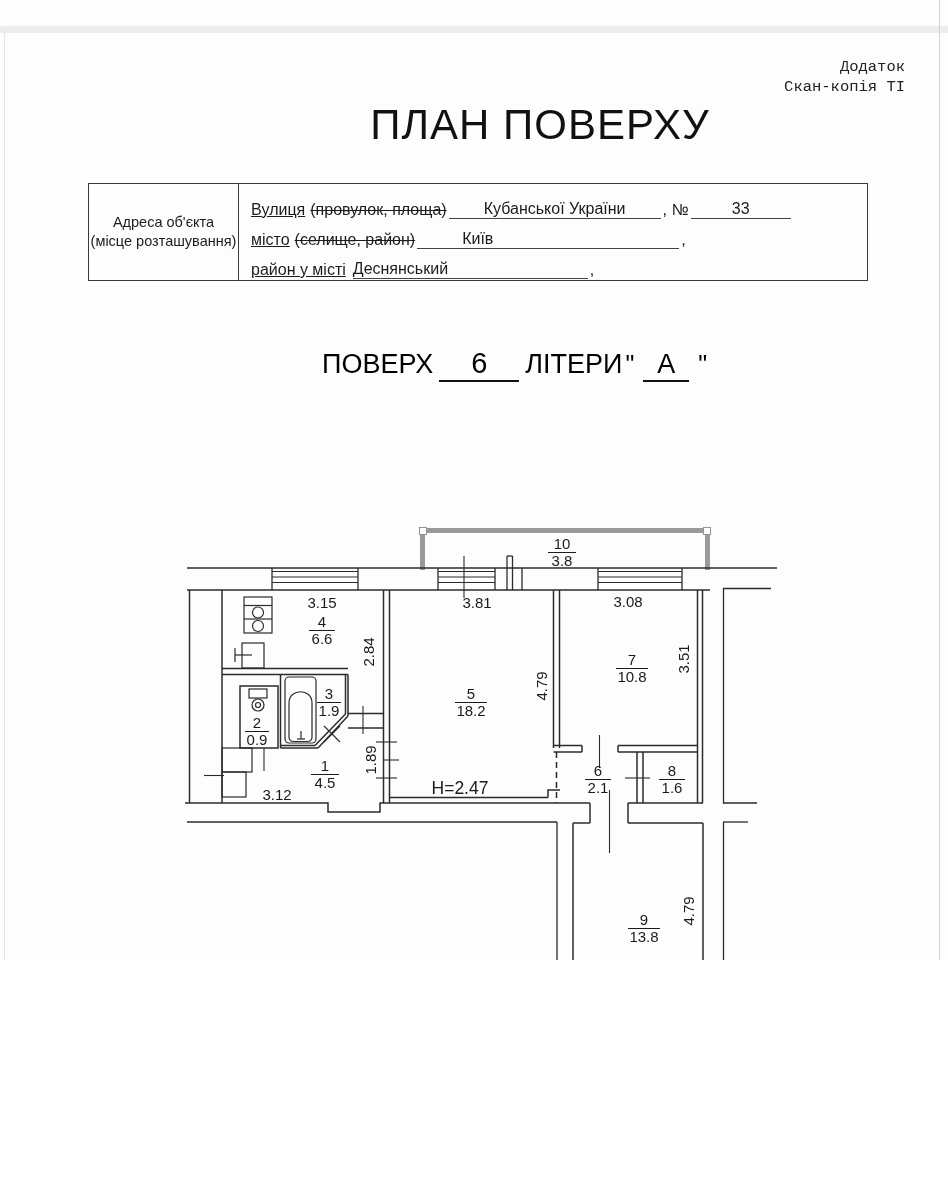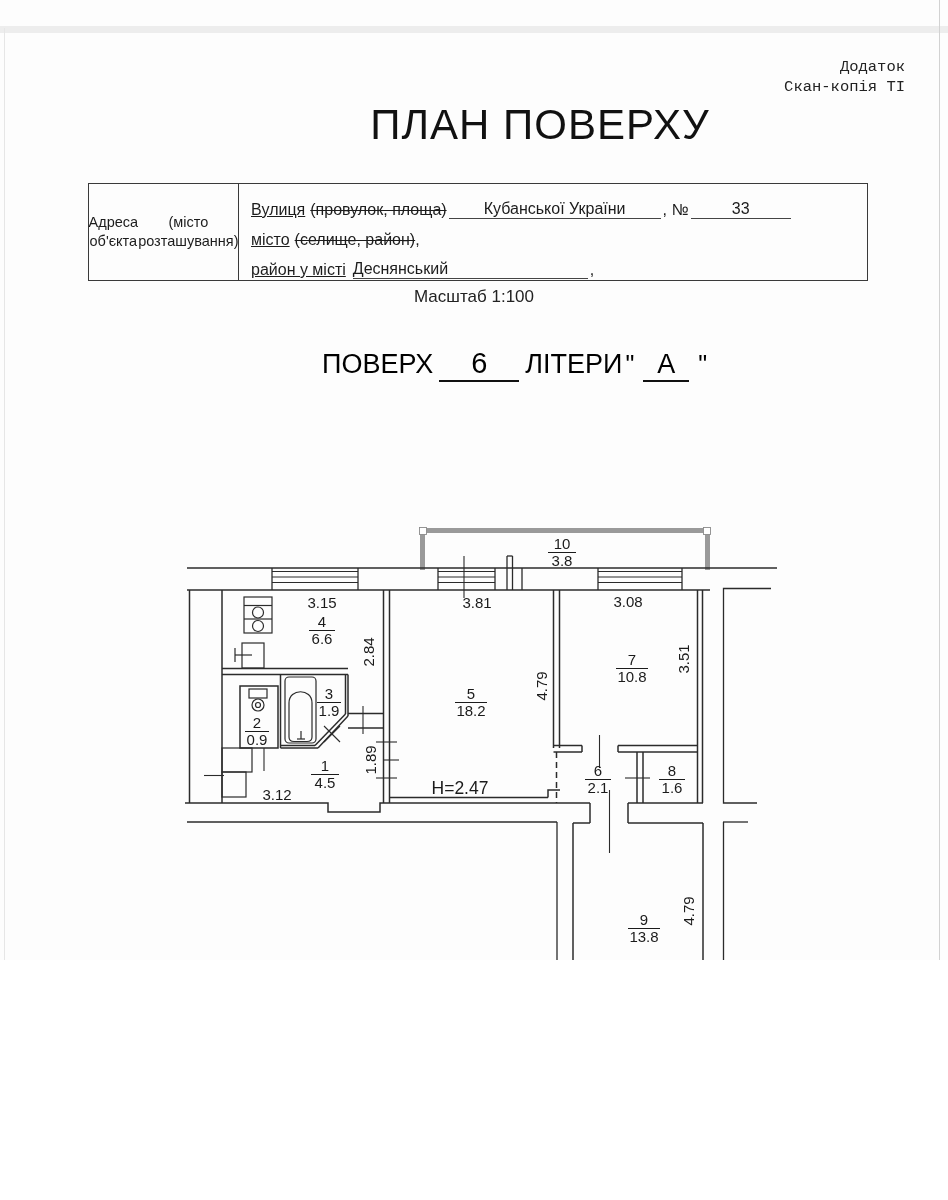--- a/index.html
+++ b/index.html
@@ -22,21 +22,21 @@
     font-size:42px;letter-spacing:1px;color:#111;
   }
 
   
   .addr-table{
     position:absolute;left:88px;top:183px;width:780px;height:98px;
     border:1.5px solid #3a3a3a;display:flex;box-sizing:border-box;
   }
   .addr-left{
     width:150px;border-right:1.5px solid #3a3a3a;box-sizing:border-box;
-    display:flex;justify-content:center;align-items:center;
+    display:flex;flex-direction:column;justify-content:center;align-items:center;
     font-size:14.5px;line-height:19px;text-align:center;
   }
   .addr-right{flex:1;padding:5px 0 0 12px;box-sizing:border-box;}
   .addr-row{display:flex;align-items:flex-end;height:30px;font-size:16px;white-space:nowrap;}
   .lbl{text-decoration:underline;margin-right:5px;}
   .strike{text-decoration:line-through;}
   .fill{display:inline-block;border-bottom:1.3px solid #444;text-align:center;margin:0 2px;}
   .fill .val{font-size:16px;}
   .w212{width:212px;}
   .w100{width:100px;}
@@ -71,44 +71,44 @@
   <div class="corner-note">
     <div>Додаток</div>
     <div>Скан-копія ТІ</div>
   </div>
 
   <div class="doc-title">ПЛАН ПОВЕРХУ</div>
 
   <div class="addr-table">
     <div class="addr-left">
       <div>Адреса об'єкта</div>
-      <div>(місто розташування)</div>
+      <div>(місце розташування)</div>
     </div>
     <div class="addr-right">
       <div class="addr-row">
         <span class="lbl">Вулиця</span>
         <span class="strike">(провулок, площа)</span>
         <span class="fill w212"><span class="val">Кубанської України</span></span>
         <span>, №</span>
         <span class="fill w100"><span class="val">33</span></span>
       </div>
       <div class="addr-row">
         <span class="lbl">місто</span>
         <span class="strike">(селище, район)</span>
+        <span class="fill w262"><span class="val">Київ</span></span>
         <span>,</span>
       </div>
       <div class="addr-row">
         <span class="lbl">район у місті</span>
         <span class="fill w235"><span class="val">Деснянський</span></span>
         <span>,</span>
       </div>
     </div>
   </div>
 
-  <div class="scale-line">Масштаб 1:100</div>
 
   <div class="floor-line">
     <span>ПОВЕРХ</span>
     <span class="floor-slot slot-num"><span>6</span></span>
     <span>ЛІТЕРИ</span>
     <span class="quote">"</span>
     <span class="floor-slot slot-let"><span>А</span></span>
     <span class="quote">"</span>
   </div>
 

